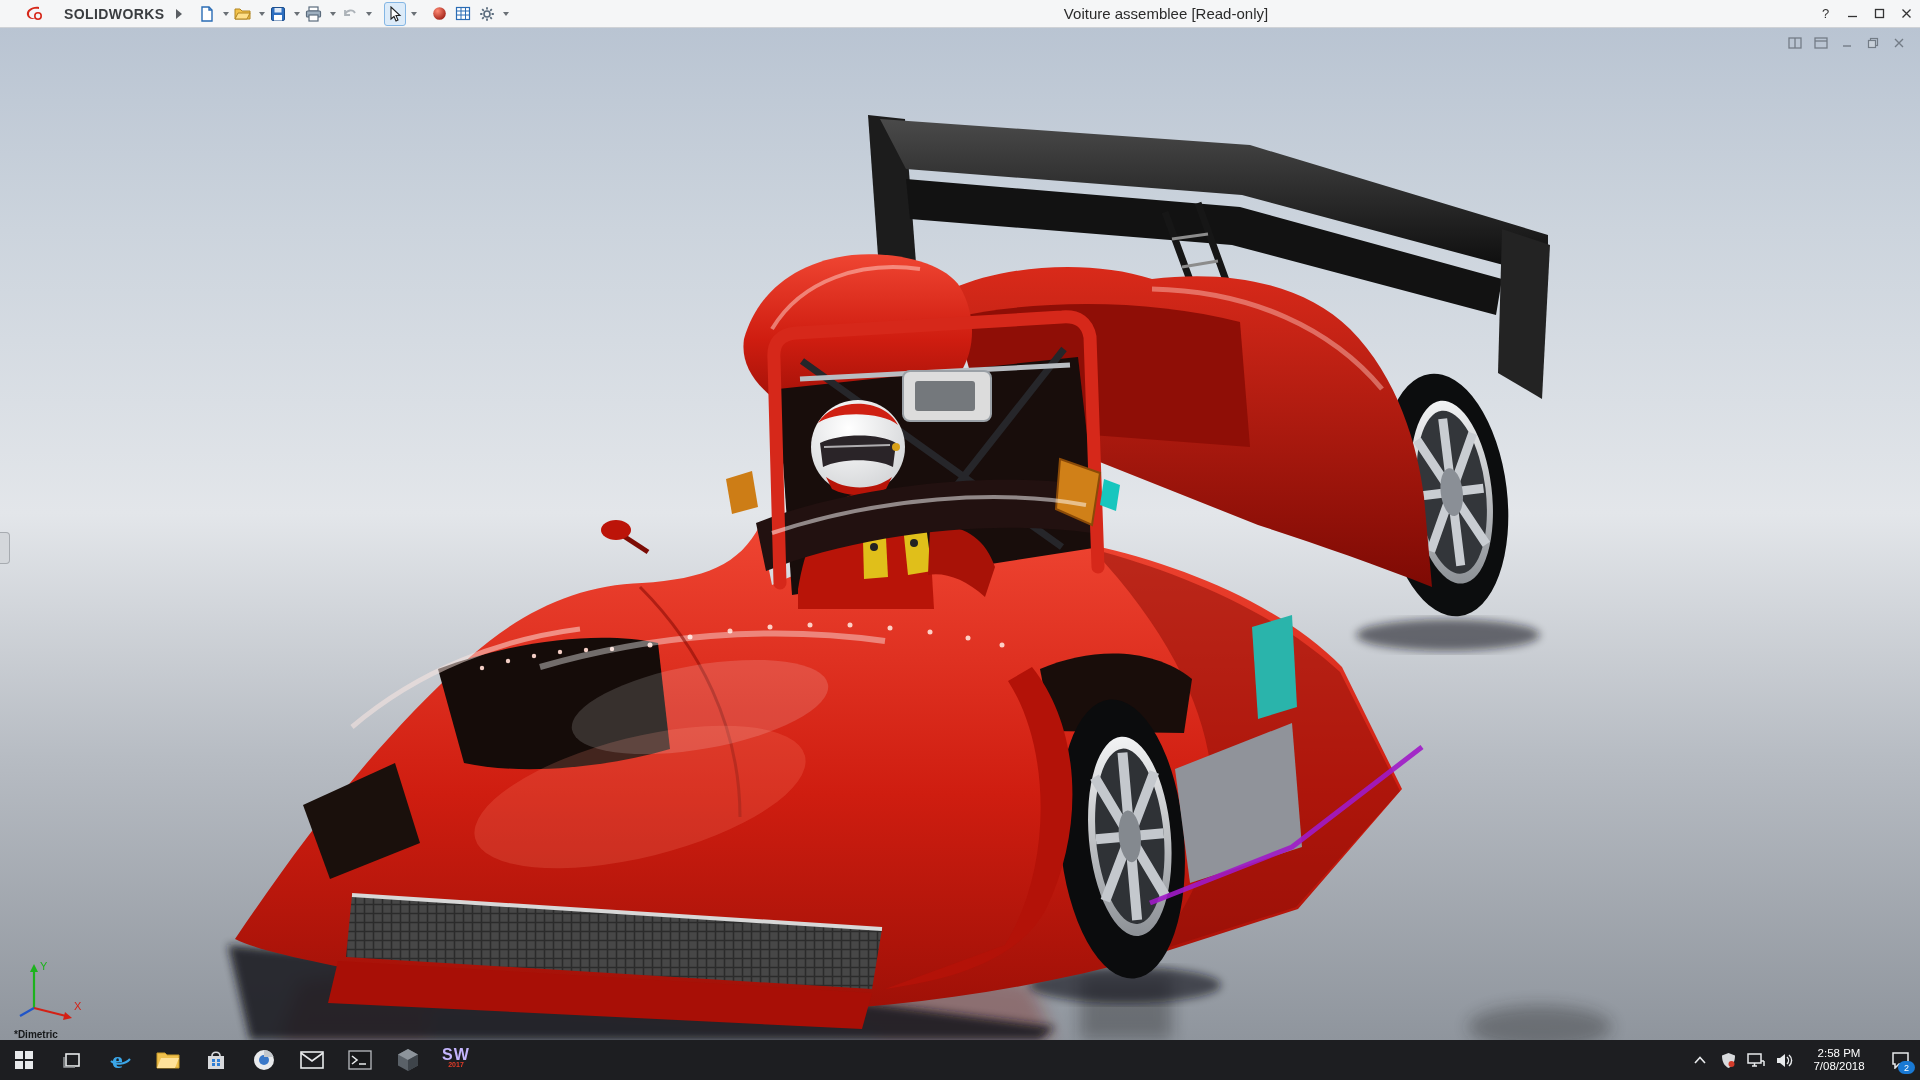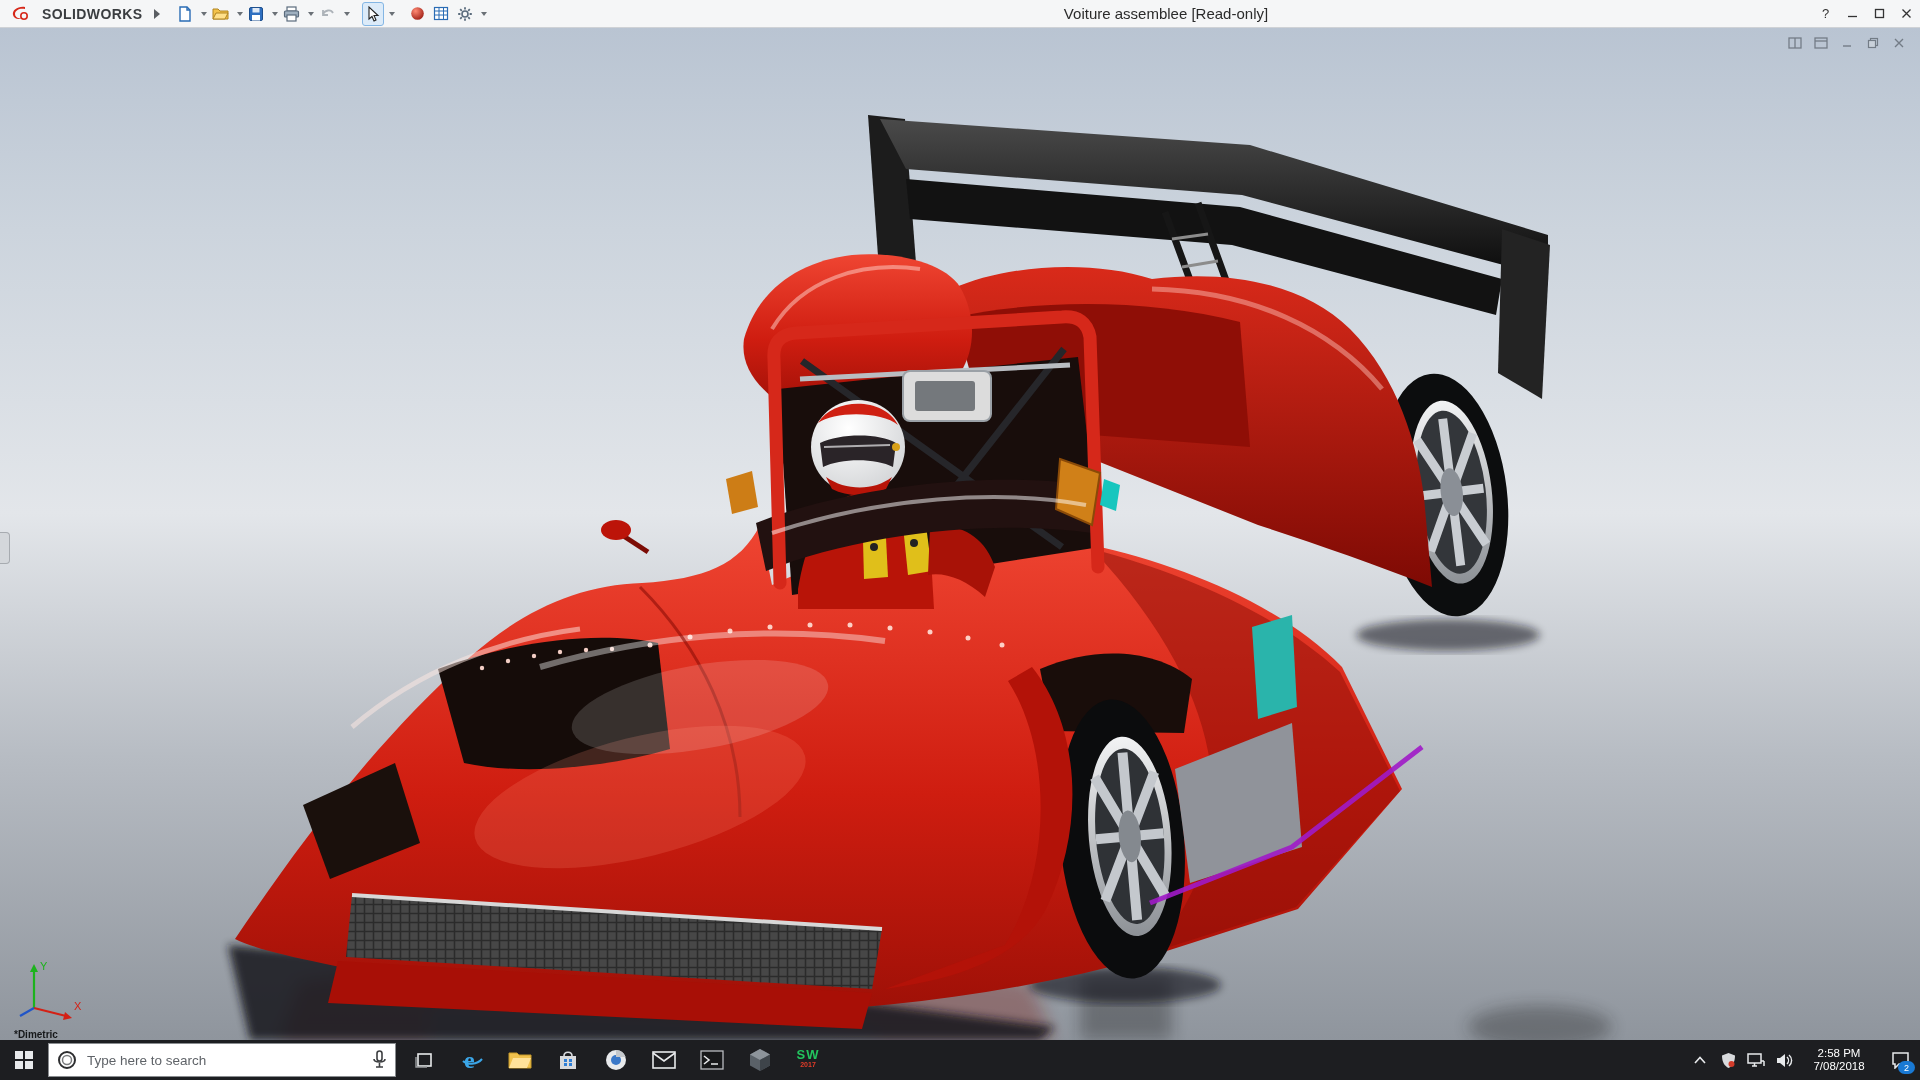--- a/index.html
+++ b/index.html
@@ -2,21 +2,21 @@
 <html><head>
 <meta charset="utf-8">
 <style>
   html,body{margin:0;padding:0;}
   body{width:1920px;height:1080px;overflow:hidden;position:relative;
        font-family:"Liberation Sans",sans-serif;background:#000;}
 
   
   .titlebar{position:absolute;top:0;left:0;width:1920px;height:27px;background:#f5f6f7;
             border-bottom:1px solid #cfd2d6;display:flex;align-items:center;z-index:30;}
-  .brand{display:flex;align-items:center;gap:12px;padding:0 6px 0 10px;}
+  .brand{display:flex;align-items:center;gap:20px;padding:0 6px 0 24px;}
   .brand-text{font-size:14px;font-weight:bold;color:#3a3d40;letter-spacing:.4px;}
   .menu-arrow{width:0;height:0;border-top:5px solid transparent;border-bottom:5px solid transparent;
               border-left:6px solid #5a5e63;margin:0 14px 0 6px;cursor:pointer;}
   .toolbar{display:flex;align-items:center;gap:2px;}
   .tb-btn{height:22px;display:flex;align-items:center;padding:0 3px;border-radius:3px;cursor:pointer;}
   .tb-btn.pressed{background:#dcebf9;border:1px solid #84b6e4;}
   .caret{width:0;height:0;border-left:3.5px solid transparent;border-right:3.5px solid transparent;
          border-top:4px solid #6a7076;margin-left:3px;cursor:pointer;}
   .tb-sep{width:8px;}
   .win-title{position:absolute;left:1166px;transform:translateX(-50%);font-size:15px;color:#2b2b2b;white-space:nowrap;}
@@ -38,21 +38,21 @@
   .taskbar{position:absolute;bottom:0;left:0;width:1920px;height:40px;background:#1d1e21;
            display:flex;align-items:center;z-index:40;}
   .start-btn{width:48px;height:40px;display:flex;align-items:center;justify-content:center;cursor:pointer;}
   .search-box{width:330px;height:32px;background:#ffffff;border:1px solid #8a8d90;display:flex;
               align-items:center;gap:8px;padding:0 8px;margin-right:4px;}
   .search-box input{border:none;outline:none;flex:1;font-size:13.5px;color:#444;
                     font-family:"Liberation Sans",sans-serif;background:transparent;}
   .search-box input::placeholder{color:#5f6368;opacity:1;}
   .tb-slot{width:48px;height:40px;display:flex;align-items:center;justify-content:center;cursor:pointer;position:relative;}
   .sw-tile{display:flex;flex-direction:column;align-items:center;line-height:10px;}
-  .sw-letters{font-size:13px;font-weight:bold;color:#22c55e;letter-spacing:1px;}
+  .sw-letters{font-size:16px;font-weight:bold;color:#c4b5fd;letter-spacing:1px;}
   .sw-year{font-size:7px;font-weight:bold;color:#e23c28;}
   .tray{margin-left:auto;display:flex;align-items:center;height:44px;}
   .tray-ic{width:28px;height:40px;display:flex;align-items:center;justify-content:center;cursor:pointer;}
   .clock{width:78px;text-align:center;color:#fff;font-size:11.5px;line-height:13px;cursor:pointer;padding:0 2px;}
   .action-center{width:40px;height:40px;display:flex;align-items:center;justify-content:center;position:relative;cursor:pointer;}
   .ac-badge{position:absolute;right:5px;bottom:6px;min-width:13px;height:13px;border-radius:7px;background:#1979d4;
             color:#fff;font-size:9px;display:flex;align-items:center;justify-content:center;padding:0 2px;}
 </style>
 </head>
 <body>
@@ -377,31 +377,20 @@
 <div class="taskbar">
   <div class="start-btn">
     <svg width="18" height="18" viewBox="0 0 18 18">
       <rect x="0" y="0" width="8" height="8" fill="#e8eaec"></rect>
         <rect x="10" y="0" width="8" height="8" fill="#e8eaec"></rect>
       <rect x="0" y="10" width="8" height="8" fill="#e8eaec"></rect>
         <rect x="10" y="10" width="8" height="8" fill="#e8eaec"></rect>
     </svg>
   </div>
 
-  <div class="search-box">
-    <svg width="20" height="20" viewBox="0 0 20 20">
-      <circle cx="10" cy="10" r="8" fill="none" stroke="#2d2e30" stroke-width="2"></circle>
-      <circle cx="10" cy="10" r="4.5" fill="none" stroke="#7a7c7e" stroke-width="1.5"></circle>
-    </svg>
-    <input type="text" placeholder="Type here to search" style="">
-    <svg width="15" height="20" viewBox="0 0 15 20">
-      <rect x="5" y="1" width="5" height="10" rx="2.5" fill="none" stroke="#3c3e40" stroke-width="1.6"></rect>
-      <path d="M 2,9 C 2,13 13,13 13,9 M 7.5,13 V 17 M 4,17 H 11" fill="none" stroke="#3c3e40" stroke-width="1.6"></path>
-    </svg>
-  </div>
 
   <div class="tb-slot">
     <svg width="20" height="18" viewBox="0 0 20 18">
       <rect x="4" y="3" width="13" height="12" fill="none" stroke="#e8eaec" stroke-width="1.6"></rect>
       <path d="M 2,6 L 2,16 L 13,16" fill="none" stroke="#9a9da0" stroke-width="1.4"></path>
     </svg>
   </div>
 
   <div class="tb-slot">
     <svg width="26" height="26" viewBox="0 0 26 26">

